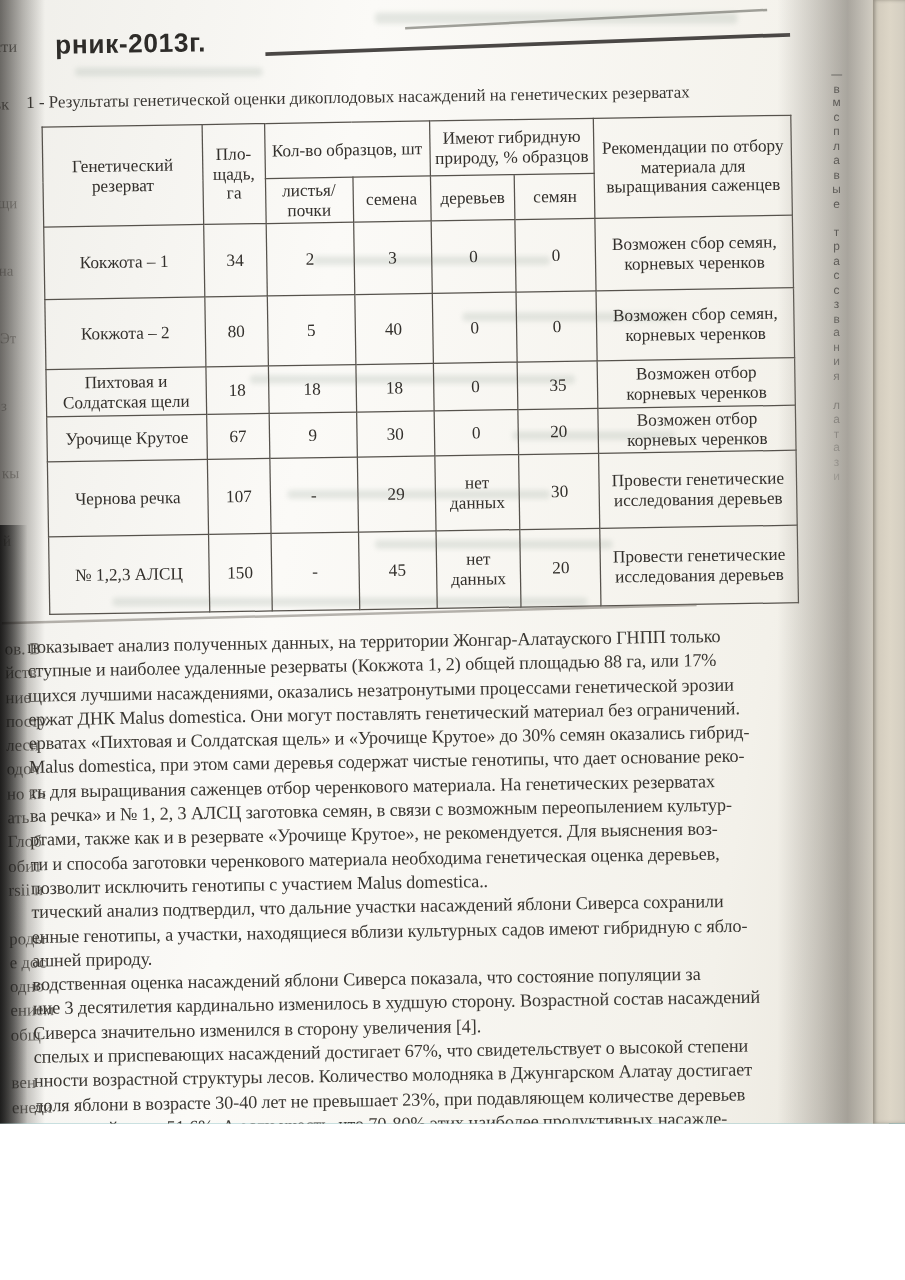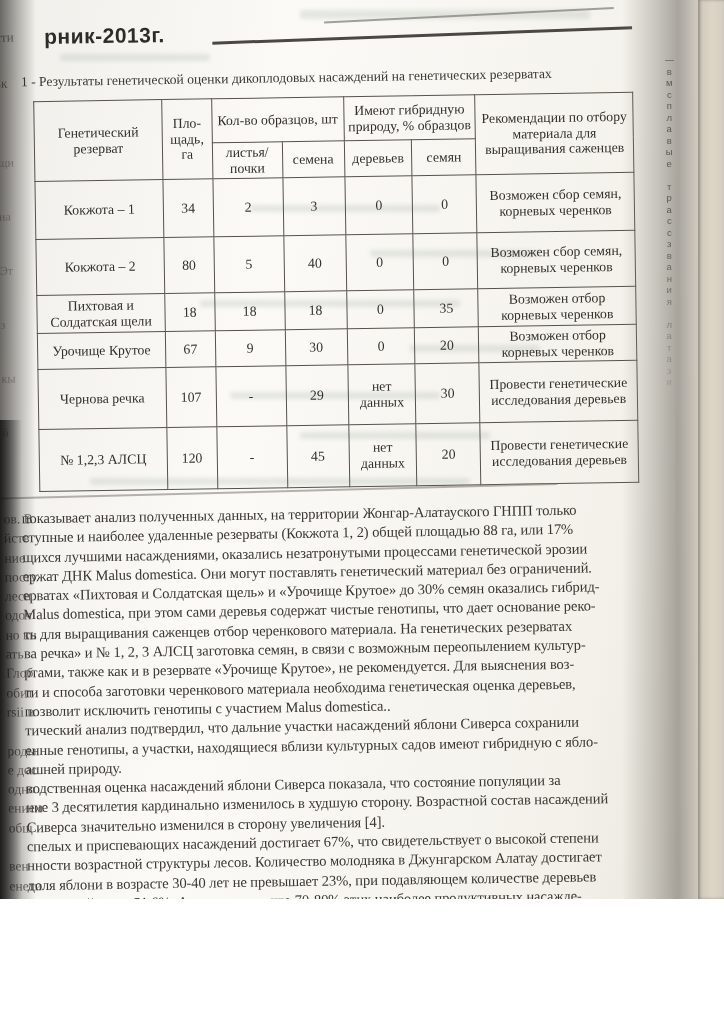--- a/index.html
+++ b/index.html
@@ -163,21 +163,21 @@
         <td class="name">Чернова речка</td>
         <td>107</td>
         <td>-</td>
         <td>29</td>
         <td>нет данных</td>
         <td>30</td>
         <td>Провести генетические исследования деревьев</td>
       </tr>
       <tr style="height:62px">
         <td class="name">№ 1,2,3 АЛСЦ</td>
-        <td>120</td>
+        <td>150</td>
         <td>-</td>
         <td>45</td>
         <td>нет данных</td>
         <td>20</td>
         <td>Провести генетические исследования деревьев</td>
       </tr>
     </tbody>
       </table>
 
     <div class="fold"></div>

